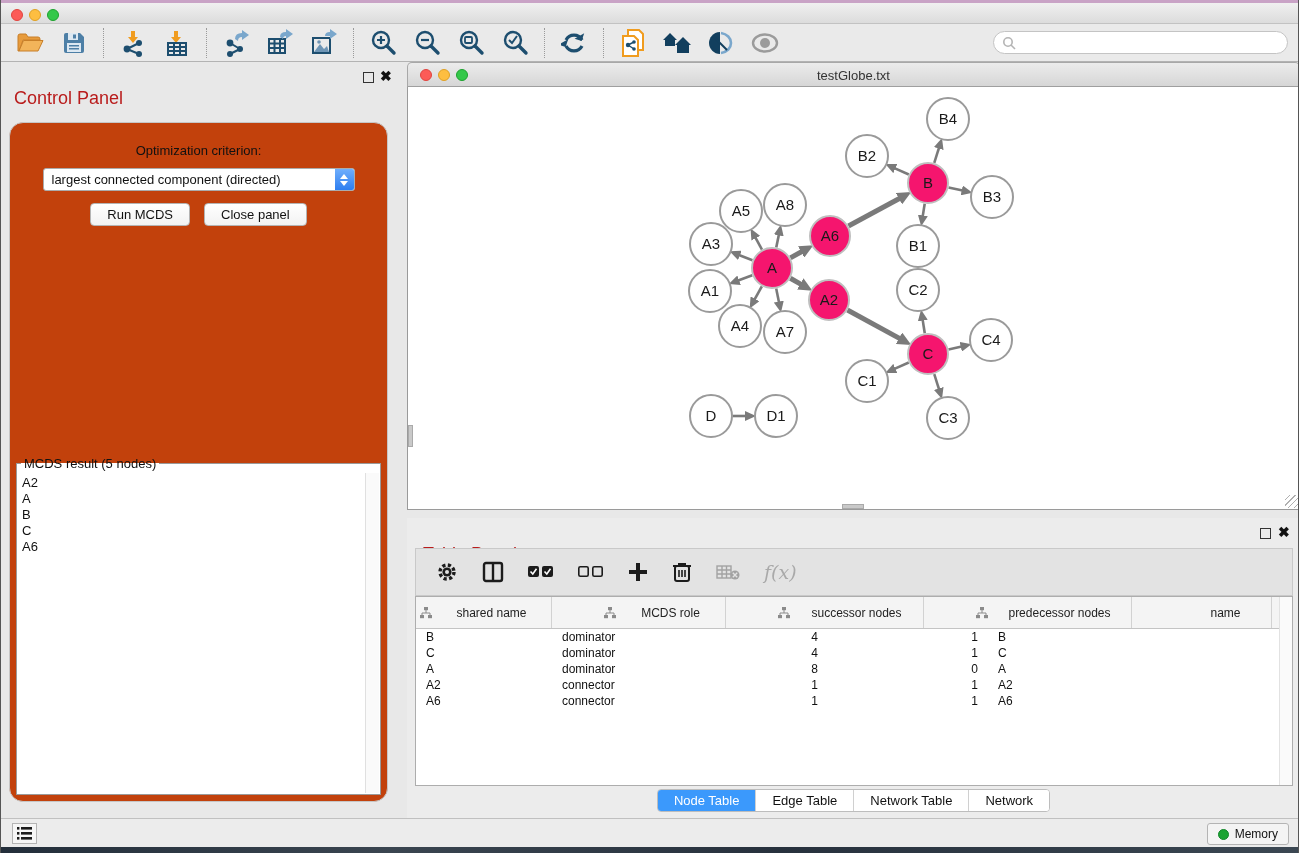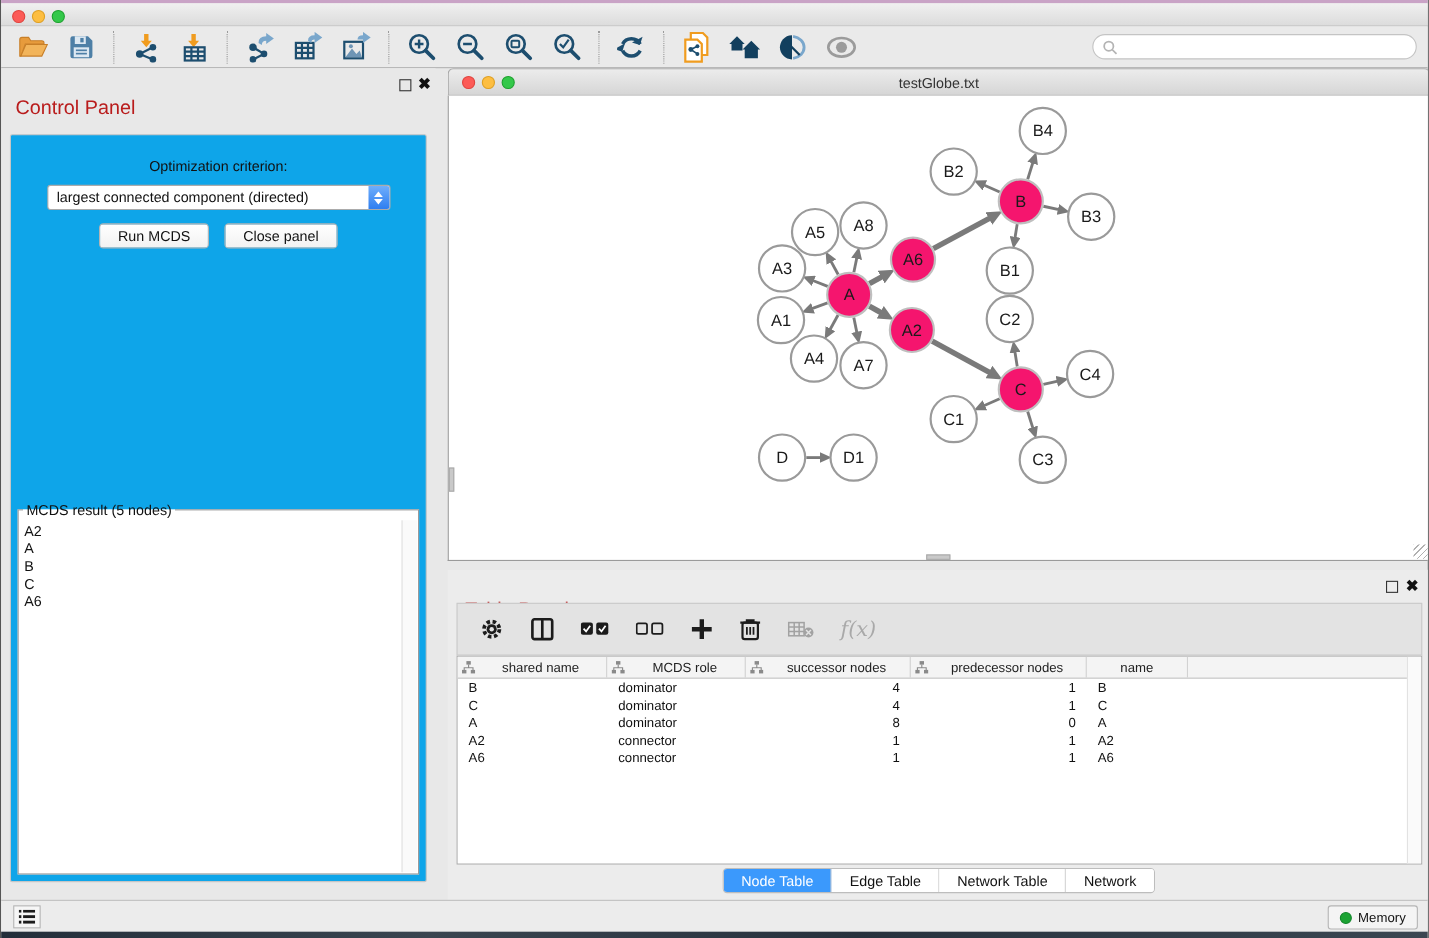--- a/index.html
+++ b/index.html
@@ -28,21 +28,21 @@
   .control-panel { position:absolute; left:0; top:62px; width:395px; height:756px; background:#e8e8e8; }
   .panel-head { position:relative; height:32px; }
   .panel-title { position:absolute; left:13px; top:26px; font-size:18px; color:#b91c1c; }
   .panel-float { position:absolute; top:10px; width:11px; height:11px; border:1.5px solid #333; }
   .panel-close { position:absolute; top:7px; font-size:14px; font-weight:bold; color:#111; line-height:14px; }
   .cp-tabs { position:absolute; left:0; right:0; top:33px; display:flex; justify-content:center; }
   .seg { display:flex; border:1px solid #bdbdbd; border-radius:4px; overflow:hidden; background:#fff; }
   .seg .seg-item { font-size:13px; padding:3px 14px; color:#111; background:#fff; border-right:1px solid #d0d0d0; cursor:default; }
   .seg .seg-item:last-child { border-right:none; }
   .seg .seg-item.selected { background:#3b99fc; color:#fff; }
-  .cp-body { position:absolute; left:8px; right:8px; top:60px; bottom:16px; background:#0ea5e9; border:1px solid #c6c6c6; border-radius:2px; }
+  .cp-body { position:absolute; left:8px; right:8px; top:60px; bottom:16px; background:#c2410c; border:1px solid #c6c6c6; border-radius:14px; }
   .opt-label { text-align:center; margin-top:20px; font-size:13px; color:#111; }
   .selectbox { position:relative; margin:10px auto 0; width:312px; height:23px; background:#fff; border:1px solid #ababab; border-radius:3px; font-size:13px; color:#111; display:flex; align-items:center; padding-left:8px; }
   .selectbox .stepper { position:absolute; right:0px; top:0px; width:19px; height:21px; background:linear-gradient(#6faefc,#2e7ef0); border-radius:0 2px 2px 0; display:flex; flex-direction:column; align-items:center; justify-content:center; gap:2px; }
   .stepper .up { width:0; height:0; border-left:4px solid transparent; border-right:4px solid transparent; border-bottom:5px solid #fff; }
   .stepper .down { width:0; height:0; border-left:4px solid transparent; border-right:4px solid transparent; border-top:5px solid #fff; }
   .cp-buttons { display:flex; justify-content:center; gap:14px; margin-top:12px; }
   .btn { font-size:13px; color:#111; background:linear-gradient(#ffffff,#f2f2f2); border:1px solid #b4b4b4; border-radius:4px; padding:3px 16px; }
   fieldset.resultbox { position:absolute; left:6px; right:6px; top:333px; bottom:6px; border:1px solid #9a9a9a; background:#fff; }
   fieldset.resultbox legend { font-size:13px; color:#111; margin-left:4px; padding:0 3px; background:transparent; }
   .result-list { position:absolute; left:1px; right:15px; top:2px; bottom:1px; background:#fff; font-size:13px; color:#111; padding:2px 0 0 4px; }
@@ -59,21 +59,21 @@
   .scroll-thumb-h { position:absolute; left:434px; bottom:0px; width:22px; height:5px; background:#c9c9c9; border:1px solid #aaa; }
   .resize-grip { position:absolute; right:1px; bottom:1px; width:13px; height:13px;
      background:repeating-linear-gradient(135deg, transparent 0 3px, #b0b0b0 3px 4px); }
 
   
   .table-panel { position:absolute; left:406px; top:518px; width:893px; height:300px; background:#ececec; }
   .tp-toolbar { position:absolute; left:8px; right:7px; top:30px; height:48px; background:#e3e3e3; border:1px solid #c9c9c9; display:flex; align-items:center; gap:24px; padding-left:20px; }
   .tp-icon { display:flex; align-items:center; justify-content:center; }
   .fx { font-family:"DejaVu Serif",serif; font-style:italic; font-size:19px; color:#a9a9a9;text-align:right; }
   .tp-table { position:absolute; left:8px; right:7px; top:78px; bottom:32px; background:#fff; border:1px solid #adadad; overflow:hidden; }
-  .tp-table .hdr { display:flex; height:20px; background:#f4f4f4; border-bottom:1px solid #c4c4c4; }
+  .tp-table .hdr { display:flex; height:32px; background:#f4f4f4; border-bottom:1px solid #c4c4c4;gap:48px; }
   .tp-table .hdr .hcell { display:flex; align-items:center; border-right:1px solid #d2d2d2; font-size:12px; color:#222; position:relative; }
   .tp-table .hdr .hcell .hlabel { flex:1; text-align:center; }
   .tp-table .hdr .hcell .tree-ico { margin-left:4px; }
   .tp-row { display:flex; height:16px; font-size:12px; color:#111; }
   .tp-row .cell { padding:1px 10px 0 10px; white-space:nowrap; overflow:hidden; }
   .tp-scroll { position:absolute; right:0; top:0; bottom:0; width:13px; background:#fafafa; border-left:1px solid #e2e2e2; }
   .tp-tabs { position:absolute; left:0; right:0; bottom:6px; display:flex; justify-content:center; }
   .tp-tabs .seg .seg-item { padding:3px 16px; }
 
   

